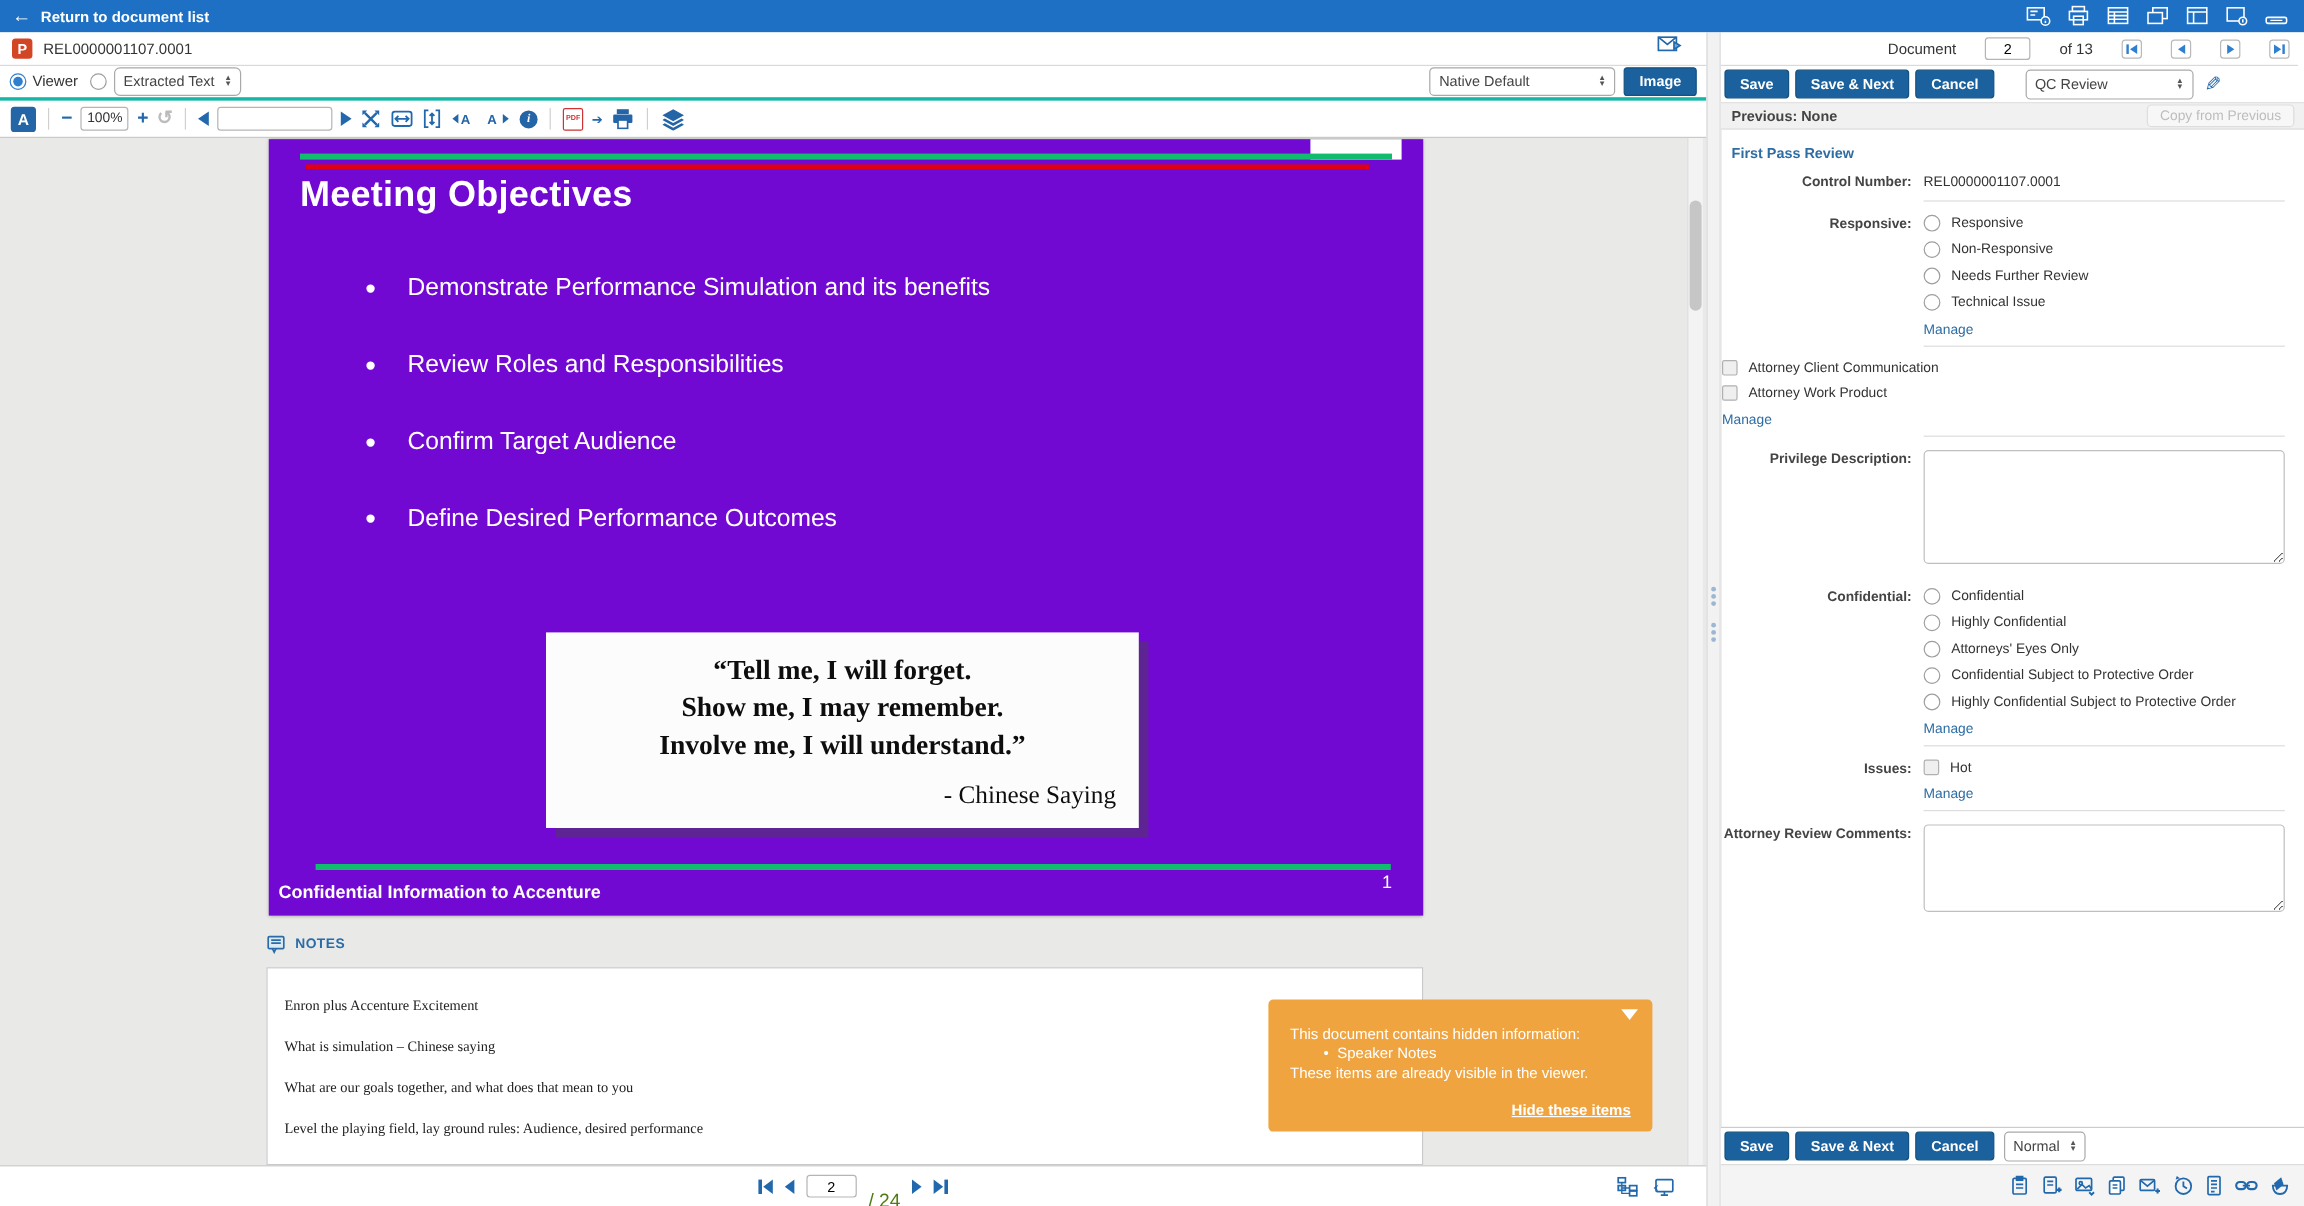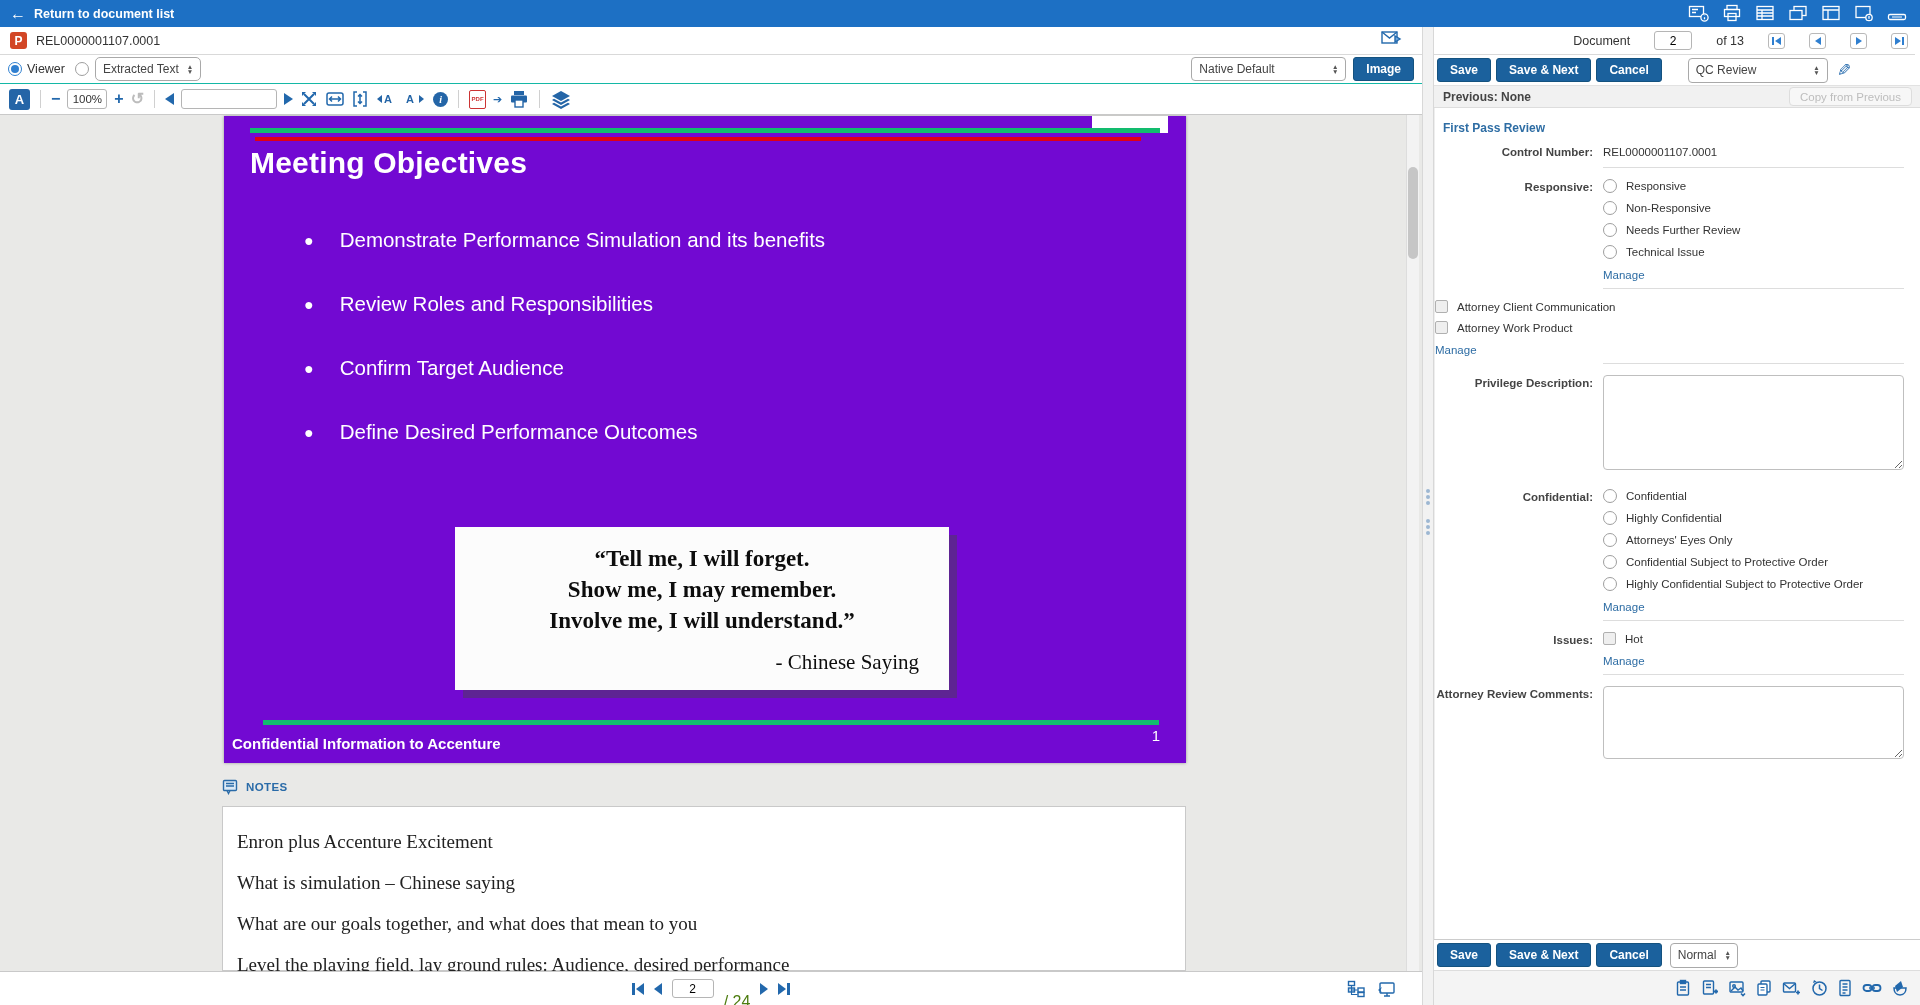--- a/index.html
+++ b/index.html
@@ -18,21 +18,21 @@
 
   
   .docrow { position:absolute; top:27px; left:0; width:1422px; height:28px; background:#fff;
             border-bottom:1px solid #d9d9d9; display:flex; align-items:center; }
   .ppt-icon { width:17px; height:17px; margin-left:10px; background:#d24625; border-radius:3px;
               color:#fff; font-weight:bold; font-size:12px; display:flex; align-items:center; justify-content:center; }
   .doc-id { margin-left:9px; font-size:12.5px; color:#333; }
   .share-icon { margin-left:auto; margin-right:18px; }
 
   .ctrlrow { position:absolute; top:55px; left:0; width:1422px; height:29px; background:#fff;
-             border-bottom:1px solid #14b8a6; display:flex; align-items:center;justify-content:center; }
+             border-bottom:3px solid #14b8a6; display:flex; align-items:center;justify-content:center; }
   .radio { width:14px; height:14px; border:1px solid #9e9e9e; border-radius:50%; background:#fff; position:relative; flex:none; }
   .radio.sel { border-color:#2f7fd0; }
   .radio.sel::after { content:""; position:absolute; left:2px; top:2px; width:8px; height:8px; border-radius:50%; background:#2f7fd0; }
   .ctrlrow .rlabel { font-size:12.5px; color:#333; margin:0 10px 0 5px; }
   .select { display:inline-flex; align-items:center; justify-content:space-between; gap:8px;
             border:1px solid #a9a9a9; border-radius:4px; background:#fff; height:22px; padding:0 7px;
             font-size:12px; color:#444; cursor:pointer; }
   .updown { display:flex; flex-direction:column; font-size:6.5px; line-height:5px; color:#555; }
   .btn-blue { background:#1b619d; color:#fff; font-weight:bold; font-size:12px; border:1px solid #14527f;
               border-radius:3px; height:24px; padding:0 12px; display:inline-flex; align-items:center; cursor:pointer; }
@@ -61,29 +61,29 @@
   .slide { position:absolute; left:224px; top:1px; width:962px; height:647px; background:#7209d2; box-shadow:0 0 3px rgba(0,0,0,.35); }
   .slide .topwhitebox { position:absolute; right:18px; top:0; width:76px; height:17px; background:#fff; }
   .gline1 { position:absolute; left:26px; top:12px; width:910px; height:5px; background:#12bc6e; }
   .rline  { position:absolute; left:31px; top:21px; width:886px; height:4px; background:#df0014; }
   .slide-title { position:absolute; left:26px; top:30px; color:#fff; font-size:30px; font-weight:bold; letter-spacing:0.2px; }
   .bullet { position:absolute; left:80px; color:#fff; font-size:20.5px; display:flex; gap:26px; }
   .bullet .dot { font-size:16px; line-height:26px; }
   .quotebox { position:absolute; left:231px; top:411px; width:494px; height:163px; background:#fcfcfc;
               box-shadow:8px 8px 0 rgba(70,70,70,.45); font-family:"Liberation Serif", serif; color:#0d0d0d; }
   .quotebox .qlines { text-align:center; font-weight:bold; font-size:23px; line-height:31px; padding-top:16px; }
-  .quotebox .attr { text-align:right; padding-right:30px; font-size:21px; margin-top:14px; }
+  .quotebox .attr { text-align:right; padding-right:19px; font-size:21px; margin-top:14px; }
   .gline2 { position:absolute; left:39px; top:604px; width:896px; height:5px; background:#12bc6e; }
   .slide-footer { position:absolute; left:8px; top:619px; color:#fff; font-size:15px; font-weight:bold; }
   .slide-pagenum { position:absolute; right:26px; top:611px; color:#fff; font-size:15px; }
 
   .notes-header { position:absolute; left:222px; top:664px; display:flex; align-items:center; gap:7px; }
   .notes-header .nh-lbl { color:#2a6ba8; font-size:11.5px; font-weight:bold; letter-spacing:.4px; }
   .notesbox { position:absolute; left:222px; top:691px; width:964px; height:165px; background:#fff; border:1px solid #c9c9c9; }
-  .notesbox p { font-family:"Liberation Serif", serif; font-size:19px; color:#222; margin:0 0 19px 0; }
+  .notesbox p { font-family:"Liberation Serif", serif; font-size:12px; color:#222; margin:0 0 19px 0; }
   .notesbox .inner { padding:24px 14px 0 14px; }
 
   .toast { position:absolute; left:1057px; top:718px; width:320px; height:110px; background:#efa440; border-radius:4px;
            color:#fff; font-size:12.5px; }
   .toast .collapse { position:absolute; right:12px; top:8px; width:0; height:0; border-left:7px solid transparent;
            border-right:7px solid transparent; border-top:9px solid #fff; cursor:pointer; }
   .toast .t-inner { padding:21px 18px 0 18px; line-height:16px; }
   .toast .t-item { padding-left:28px; }
   .toast .t-link { position:absolute; right:18px; bottom:11px; font-weight:bold; text-decoration:underline; cursor:pointer; }
 
@@ -384,20 +384,29 @@
 
     <div class="notesbox">
       <div class="inner">
         <p>Enron plus Accenture Excitement</p>
         <p>What is simulation – Chinese saying</p>
         <p>What are our goals together, and what does that mean to you</p>
         <p>Level the playing field, lay ground rules: Audience, desired performance</p>
       </div>
     </div>
 
+    <div class="toast">
+      <span class="collapse"></span>
+      <div class="t-inner">
+        <div>This document contains hidden information:</div>
+        <div class="t-item">•&nbsp;&nbsp;<span>Speaker Notes</span></div>
+        <div>These items are already visible in the viewer.</div>
+      </div>
+      <span class="t-link">Hide these items</span>
+    </div>
 
     <div class="vscroll">
       <div class="vthumb"></div>
     </div>
   </div>
 
   <div class="pagebar">
     <span class="pg-btn">
         <span class="smallbar"></span>
         <span class="tri tri-l" style="border-width:6px 8px 6px 0"></span>

